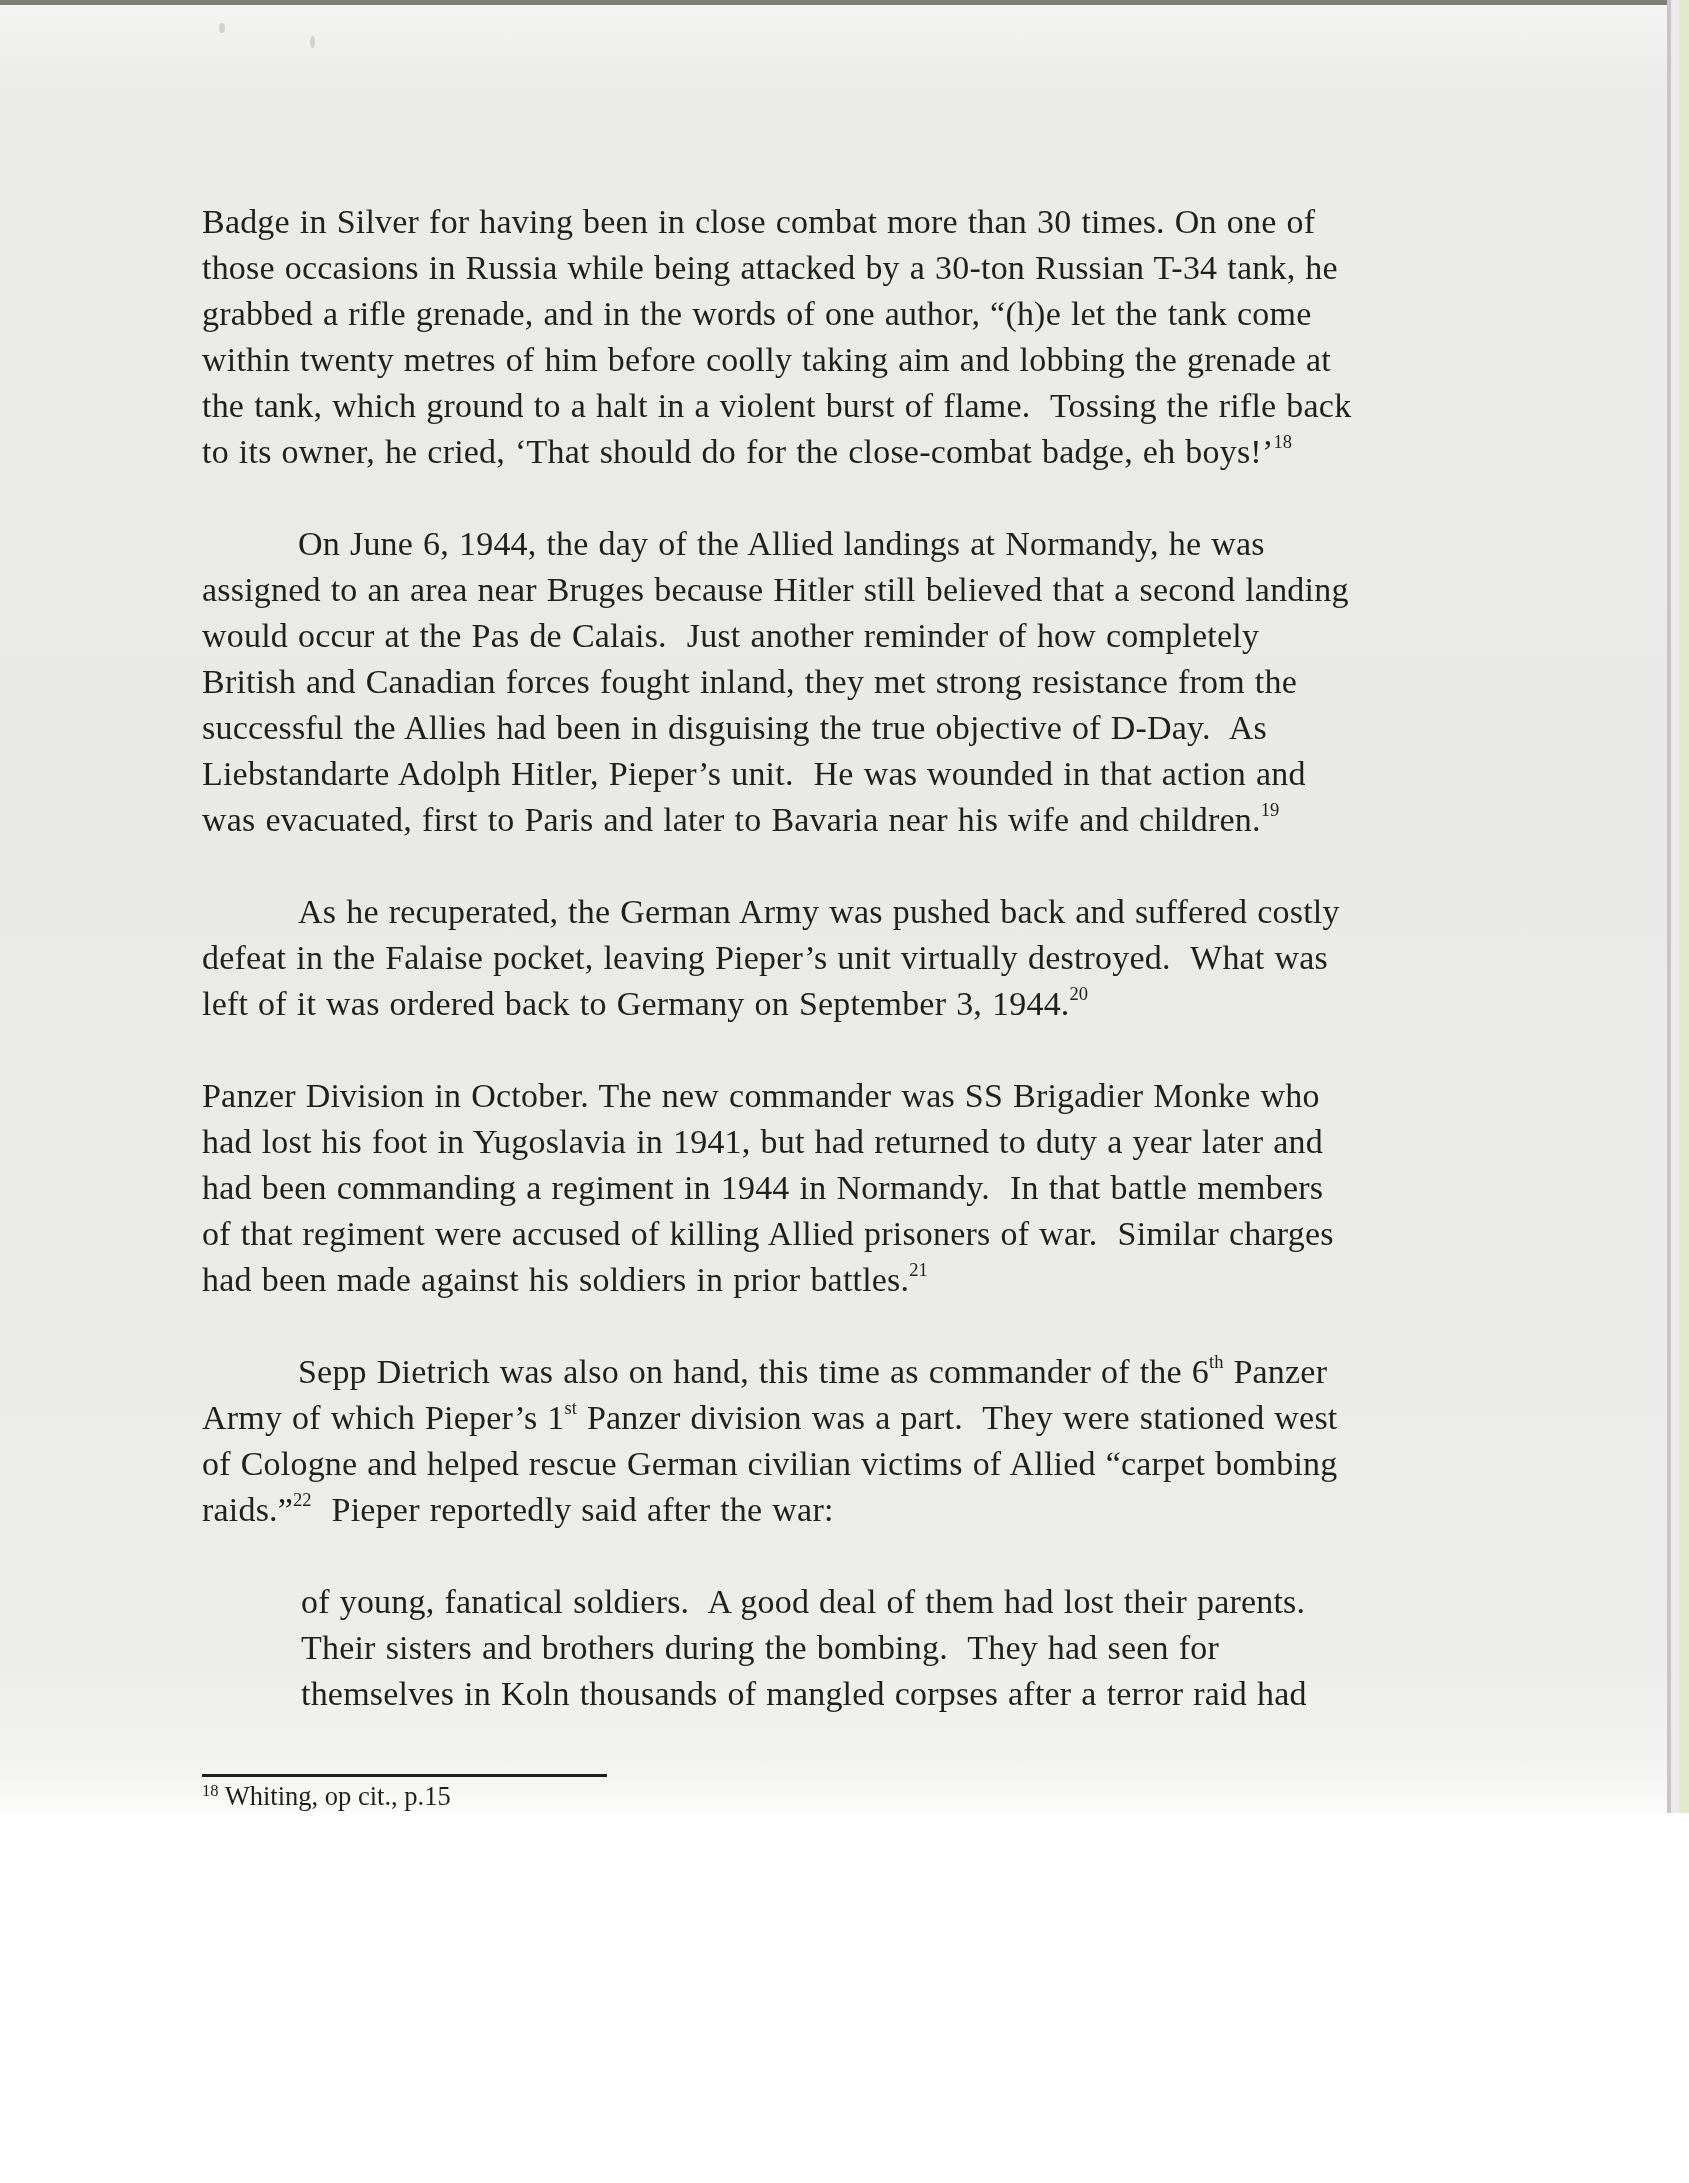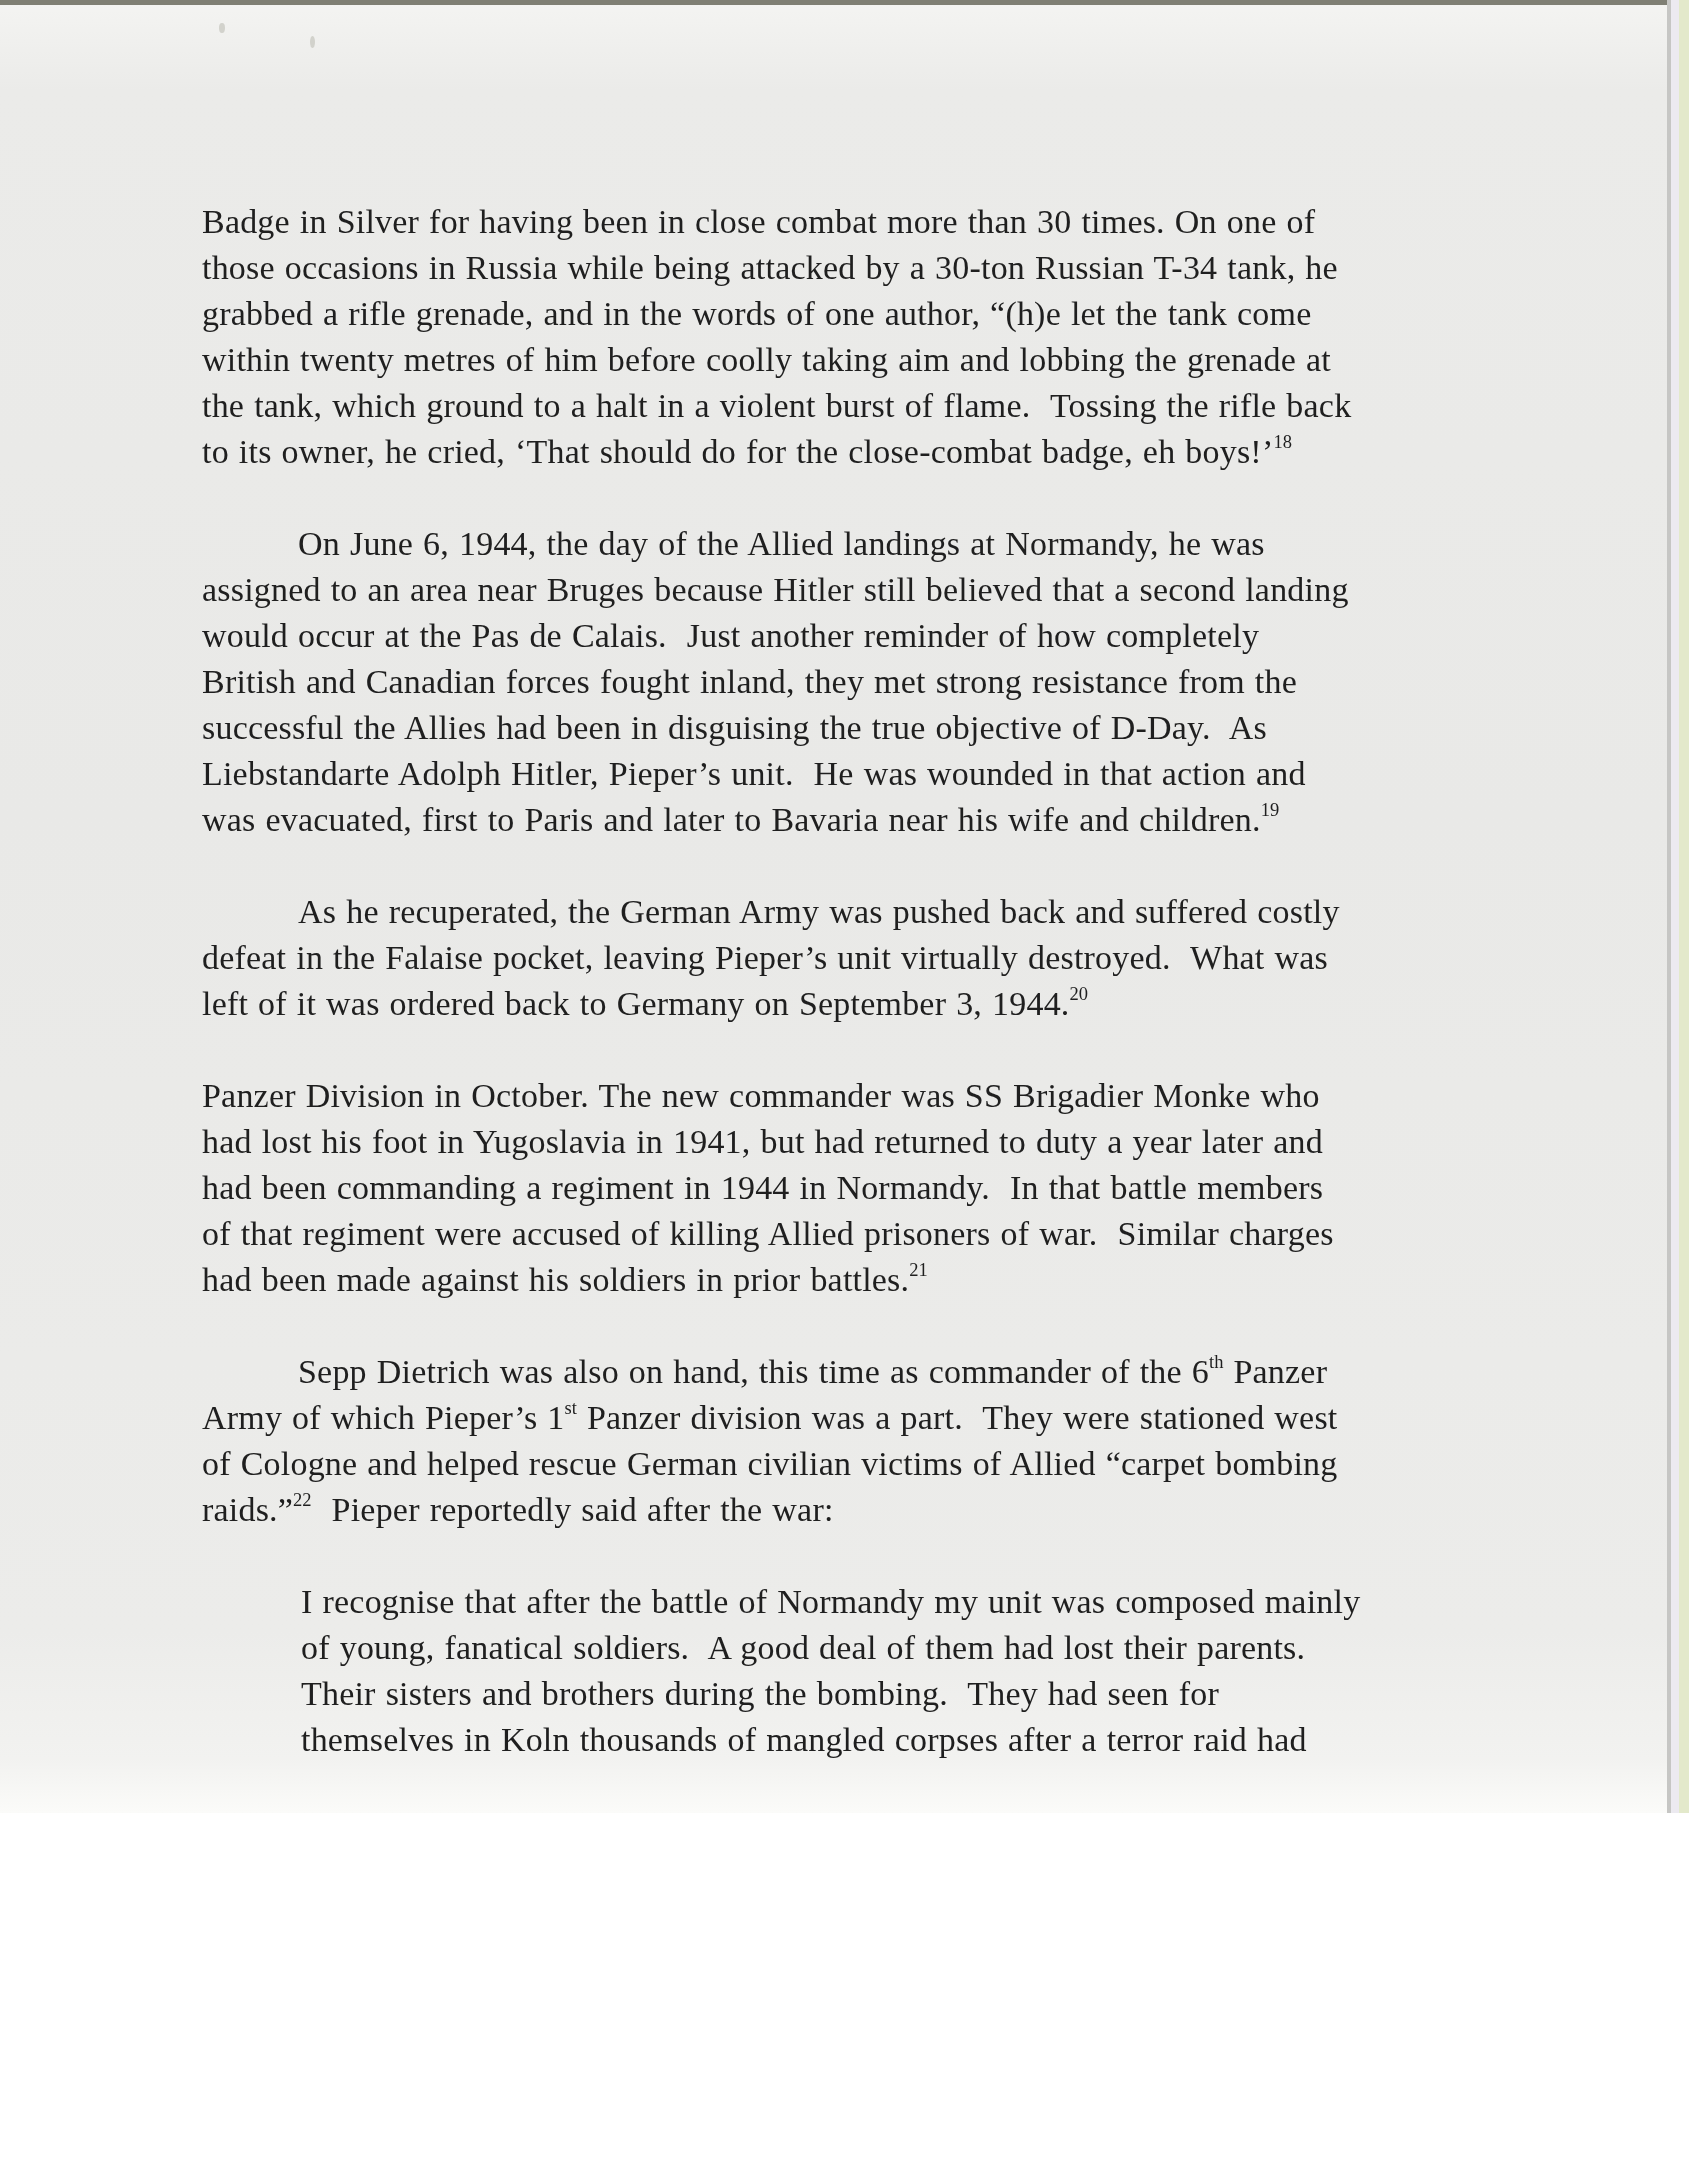--- a/index.html
+++ b/index.html
@@ -149,21 +149,20 @@
           <div class="line">of that regiment were accused of killing Allied prisoners of war.  Similar charges</div>
           <div class="line">had been made against his soldiers in prior battles.<sup>21</sup></div>
         </div>
         <div class="paragraph indent">
           <div class="line first">Sepp Dietrich was also on hand, this time as commander of the 6<sup>th</sup> Panzer</div>
           <div class="line">Army of which Pieper’s 1<sup>st</sup> Panzer division was a part.  They were stationed west</div>
           <div class="line">of Cologne and helped rescue German civilian victims of Allied “carpet bombing</div>
           <div class="line">raids.”<sup>22</sup>  Pieper reportedly said after the war:</div>
         </div>
         <div class="paragraph blockquote">
-          <div class="line">I recognise that after the battle of Normandy my unit was composed mainly</div>
           <div class="line">of young, fanatical soldiers.  A good deal of them had lost their parents.</div>
           <div class="line">Their sisters and brothers during the bombing.  They had seen for</div>
           <div class="line">themselves in Koln thousands of mangled corpses after a terror raid had</div>
         </div>
       </div>
     <div class="footnote-sep"></div>
     <div class="footnotes" id="footnotes">
         <div class="footnote"><sup>18</sup> Whiting, op cit., p.15</div>
         <div class="footnote"><sup>19</sup> op cit. 33</div>
         <div class="footnote"><sup>20</sup> op cit. 34</div>

